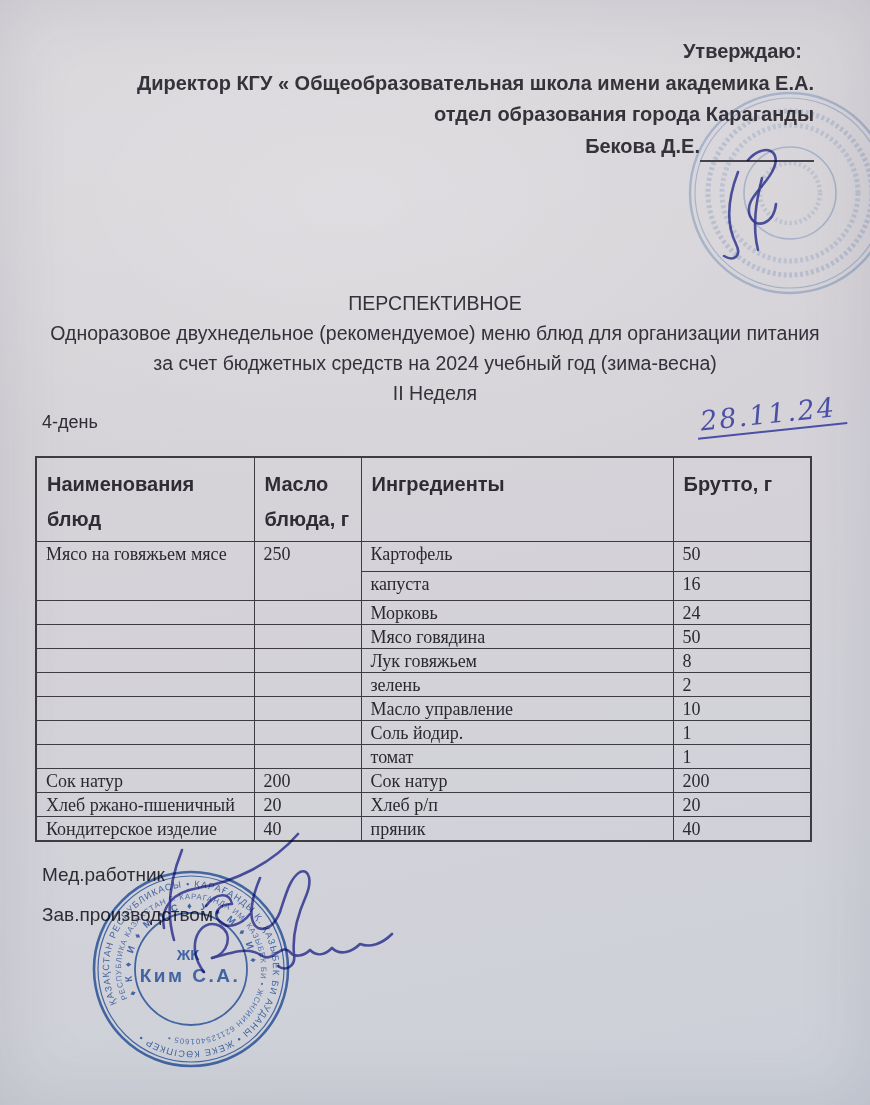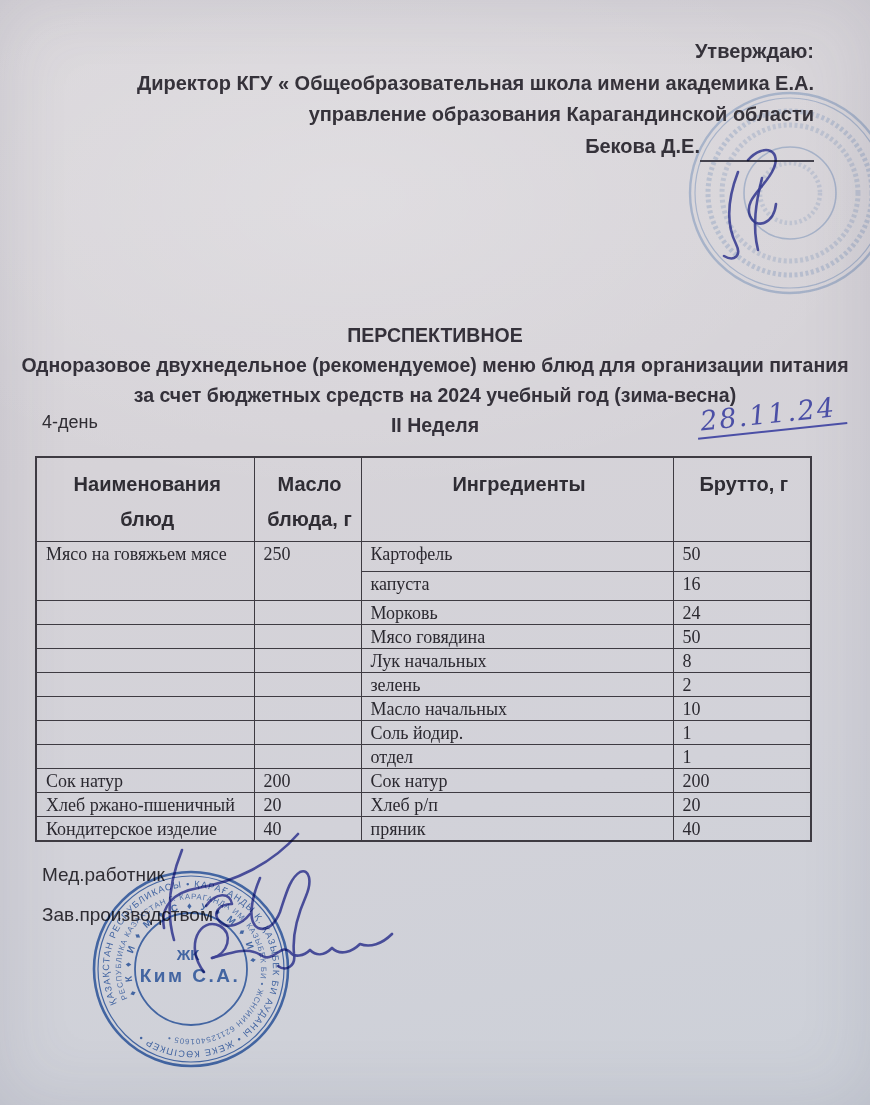--- a/index.html
+++ b/index.html
@@ -11,48 +11,48 @@
     box-shadow: inset 0 0 70px rgba(80,80,105,.14);
     font-family:"Liberation Sans", sans-serif;
     color:#2f2d33;
   }
   
   .approval{
     position:absolute; top:36px; right:56px; width:760px;
     text-align:right; font-weight:bold; font-size:20px; line-height:31.5px;
     color:#35323a; z-index:2;
   }
-  .approval .l1{}
+  .approval .l1{margin-right:12px;}
   .approval .sigline{display:inline-block; width:114px; height:1.05em;
     border-bottom:2px solid #45434e; vertical-align:bottom;}
   
   .title-block{
     position:absolute; top:288px; left:0; width:870px; text-align:center;
-    font-weight:bold; font-size:19.5px; line-height:30px; color:#34313a; z-index:2;margin-top:32px;
+    font-weight:normal; font-size:19.5px; line-height:30px; color:#34313a; z-index:2;
   }
   .day-label{position:absolute; top:412px; left:42px; font-size:18px; color:#2f2d33; z-index:2;}
   
   .hand-date{
     position:absolute; top:398px; left:696px; z-index:3;
     font-family:"DejaVu Serif", serif; font-style:italic;
     font-size:27px; letter-spacing:2px; color:#4b4fa6;
     transform:rotate(-6deg); border-bottom:2.2px solid #4b4fa6; padding:0 10px 1px 4px;
   }
   
   table.menu{
     position:absolute; left:35px; top:456px; width:775px; z-index:2;
     border-collapse:collapse; table-layout:fixed;
   }
   table.menu col.c1{width:218px;} table.menu col.c2{width:107px;}
   table.menu col.c3{width:312px;} table.menu col.c4{width:138px;}
   table.menu th, table.menu td{ border:1.7px solid #3e3b42; vertical-align:top; overflow:hidden;}
   table.menu{border:2.3px solid #3e3b42;}
   table.menu th{
     font-family:"Liberation Sans", sans-serif; font-weight:bold; font-size:20px;
-    color:#2f2d34; text-align:center; padding:9px 6px 0 10px; line-height:35px;
+    color:#2f2d34; text-align:left; padding:9px 6px 0 10px; line-height:35px;
   }
   table.menu th span{display:block;}
   table.menu td{
     font-family:"Liberation Serif", serif; font-size:18px; color:#2b2930;
     padding:1px 6px 0 9px; line-height:22px;
   }
   
   .med-label{position:absolute; left:42px; top:864px; font-size:19px; z-index:2;text-align:right;}
   .zav-label{position:absolute; left:42px; top:904px; font-size:19px; z-index:2;}
   
@@ -74,21 +74,21 @@
       <circle cx="108" cy="108" r="82" stroke-width="5" stroke-dasharray="3 2.5" opacity=".65"></circle>
       <circle cx="108" cy="108" r="68" stroke-width="5" stroke-dasharray="3 2.5" opacity=".55"></circle>
       <circle cx="108" cy="108" r="46" stroke-width="1.6"></circle>
       <circle cx="108" cy="108" r="30" stroke-width="4.5" stroke-dasharray="2.5 2.5" opacity=".5"></circle>
     </g>
   </svg>
 
   <div class="approval">
     <div class="l1">Утверждаю:</div>
     <div>Директор  КГУ « Общеобразовательная школа имени академика Е.А.</div>
-    <div>управление образования Карагандинской области</div>
+    <div>отдел образования города Караганды</div>
     <div>
       <span>Бекова Д.Е.</span><span class="sigline"></span>
     </div>
   </div>
 
   <svg class="sig" style="left:692px; top:138px;" width="140" height="130" viewBox="0 0 140 130">
     <path d="M 56,22 C 72,4 92,12 80,34 C 70,52 52,62 58,78 C 64,92 82,86 84,66"></path>
     <path d="M 46,34 C 36,60 34,86 44,106 C 50,118 42,124 32,118"></path>
     <path d="M 70,40 C 64,64 60,88 66,112"></path>
   </svg>
@@ -142,45 +142,45 @@
     </tr>
     <tr style="height:23px">
       <td></td>
       <td></td>
       <td>Мясо говядина</td>
       <td>50</td>
     </tr>
     <tr style="height:23px">
       <td></td>
       <td></td>
-      <td>Лук начальных</td>
+      <td>Лук говяжьем</td>
       <td>8</td>
     </tr>
     <tr style="height:22px">
       <td></td>
       <td></td>
       <td>зелень</td>
       <td>2</td>
     </tr>
     <tr style="height:22px">
       <td></td>
       <td></td>
-      <td>Масло начальных</td>
+      <td>Масло управление</td>
       <td>10</td>
     </tr>
     <tr style="height:22px">
       <td></td>
       <td></td>
       <td>Соль йодир.</td>
       <td>1</td>
     </tr>
     <tr style="height:23px">
       <td></td>
       <td></td>
-      <td>отдел</td>
+      <td>томат</td>
       <td>1</td>
     </tr>
     <tr style="height:23px">
       <td>Сок натур</td>
       <td>200</td>
       <td>Сок натур</td>
       <td>200</td>
     </tr>
     <tr style="height:22px">
       <td>Хлеб ржано-пшеничный</td>

